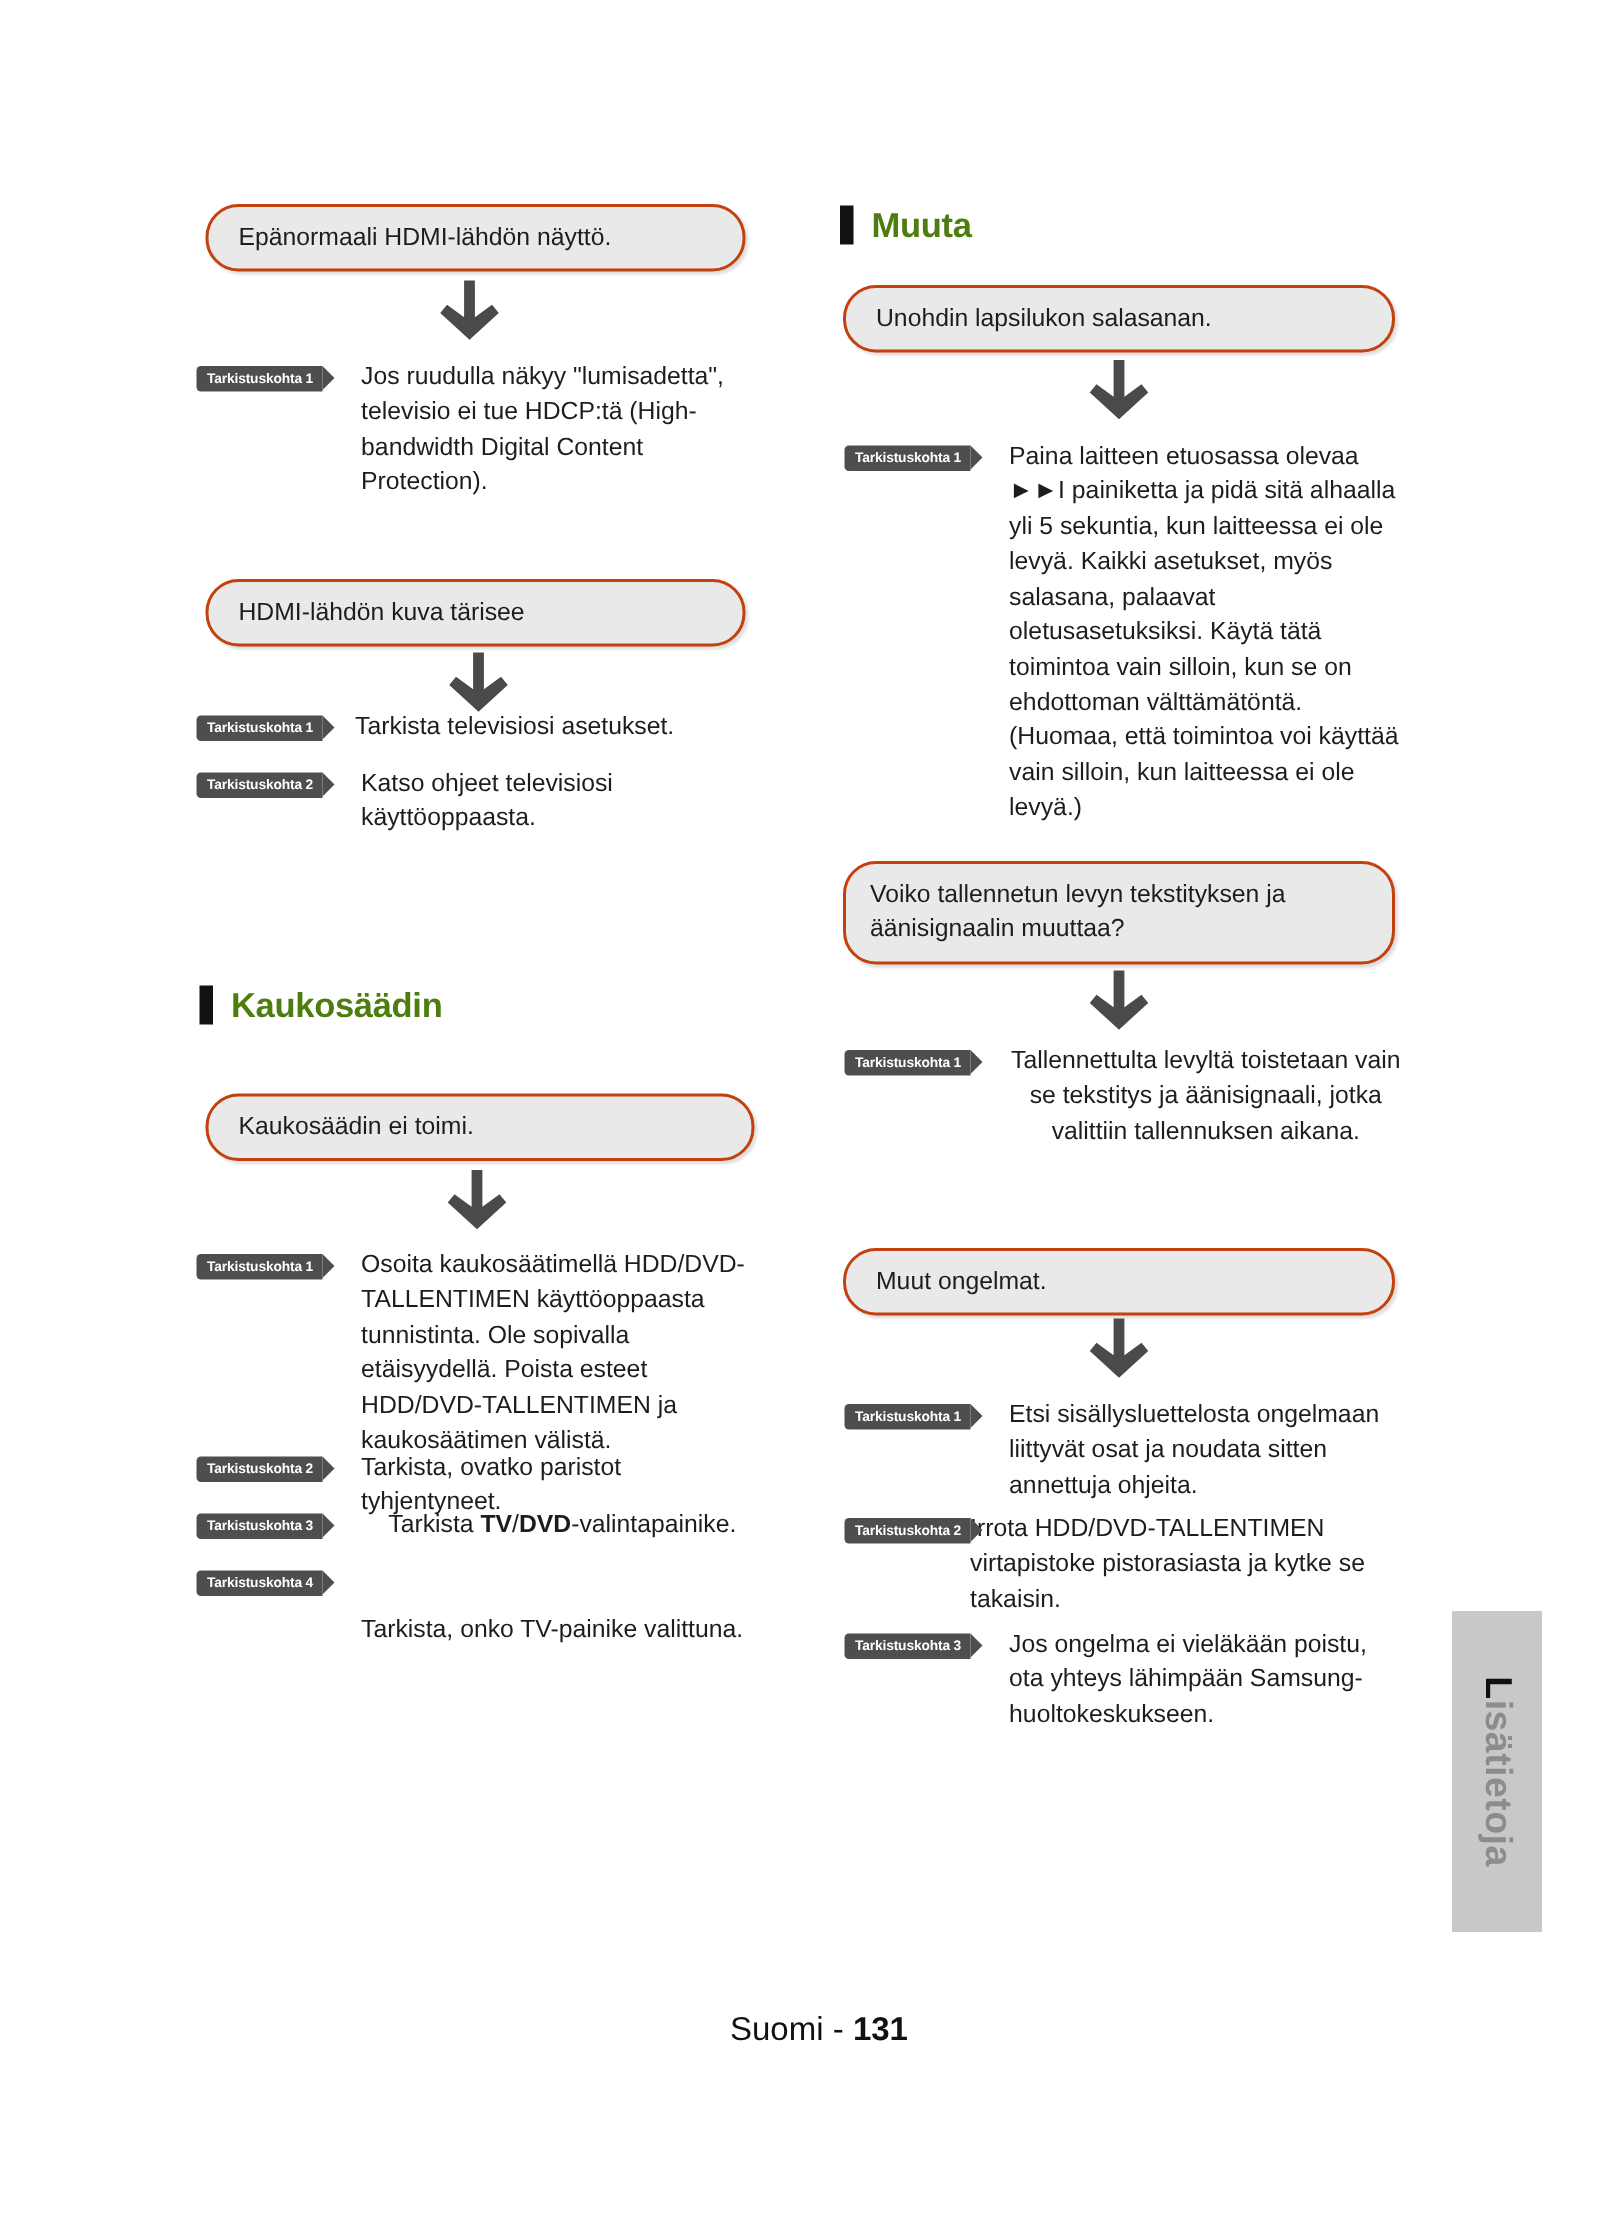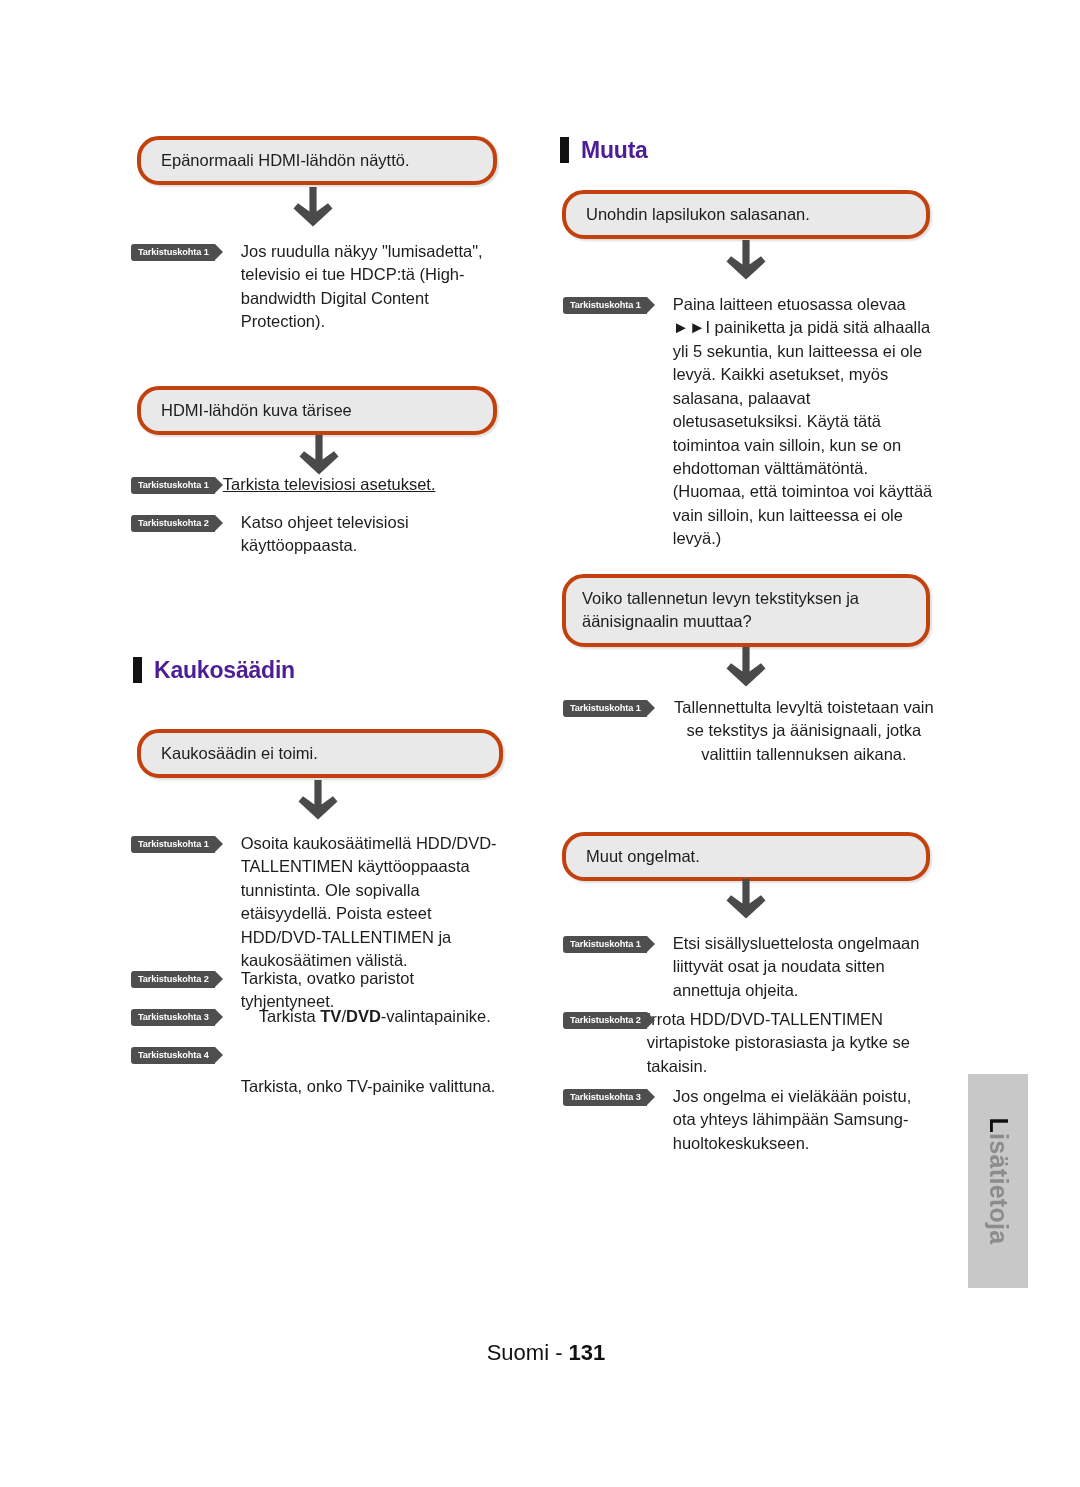--- a/index.html
+++ b/index.html
@@ -31,30 +31,30 @@
   .section-bar {
     width: 9px;
     height: 26px;
     background: #111111;
     flex: 0 0 auto;
   }
   .section-title {
     font-size: 23px;
     font-weight: bold;
     letter-spacing: -0.2px;
-    color: #4c1d95;
+    color: #4d7c0f;
     line-height: 1;
   }
 
   
   .bubble {
     position: absolute;
     box-sizing: border-box;
     background: #e9e9e9;
-    border: 4px solid #c2410c;
+    border: 2px solid #c2410c;
     border-radius: 22px;
     box-shadow: 2px 2px 2px rgba(0,0,0,0.13);
     padding: 9px 18px 9px 20px;
     font-size: 16.5px;
     line-height: 1.42;
     color: #1d1d1d;
   }
 
   
   .arrow-wrap {
@@ -160,21 +160,21 @@
   <div class="bubble" style="left:137px; top:386px; width:360px;">HDMI-lähdön kuva tärisee</div>
 
   <div class="arrow-wrap" style="left:297px; top:433px;">
     <svg width="44" height="46" viewBox="0 0 44 46" aria-hidden="true">
       <path d="M18.4 2 L25.6 2 L25.6 26.5 L37 18.2 L41.5 23.6 L22 41.5 L2.5 23.6 L7 18.2 L18.4 26.5 Z" fill="#4a4a4a"></path>
     </svg>
   </div>
 
   <div class="cp-row" style="left:131px; top:473px; width:368px;">
     <span class="cp-badge">Tarkistuskohta 1</span>
-    <span class="cp-text" style="margin-left:8px; width:262px;text-decoration:underline;">Tarkista televisiosi asetukset.</span>
+    <span class="cp-text" style="margin-left:22px; width:262px;">Tarkista televisiosi asetukset.</span>
   </div>
 
   <div class="cp-row" style="left:131px; top:511px; width:368px;">
     <span class="cp-badge">Tarkistuskohta 2</span>
     <span class="cp-text" style="margin-left:26px; width:200px;">Katso ohjeet televisiosi käyttöoppaasta.</span>
   </div>
 
   <div class="section-head" style="left:133px; top:657px;">
     <span class="section-bar"></span>
     <span class="section-title">Kaukosäädin</span>

